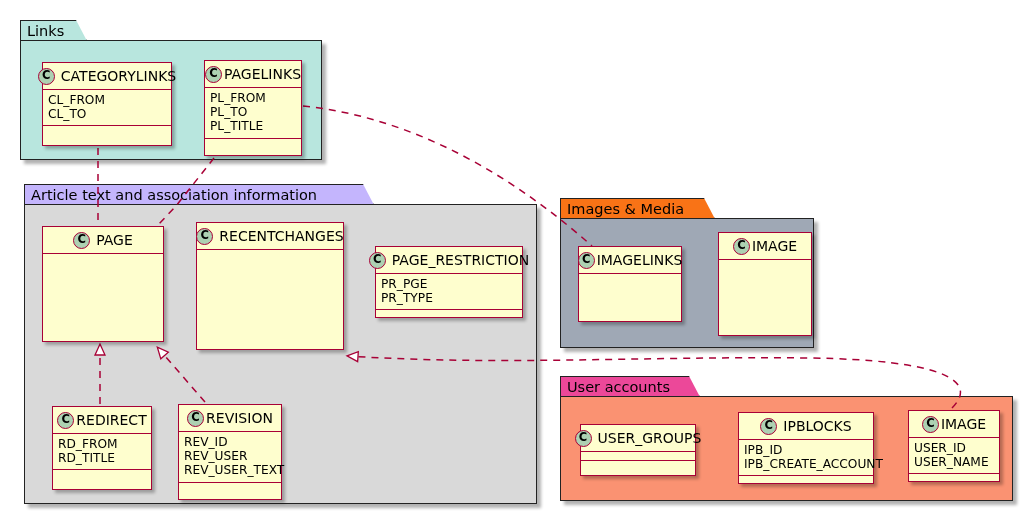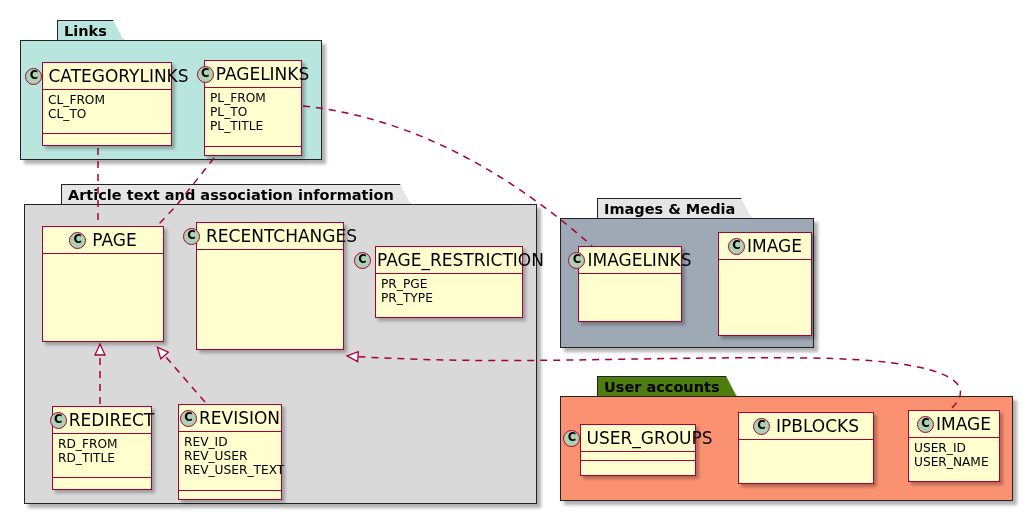--- a/index.html
+++ b/index.html
@@ -30,26 +30,25 @@
     left: 0;
     top: 0;
     height: 21px;
     box-sizing: border-box;
     border: 1.6px solid #222222;
     border-bottom: none;
     display: flex;
     align-items: center;
     padding: 0 16px 0 6px;
     font-size: 14.5px;
-    font-weight: bold;
+    font-weight: normal;
     color: #000000;
     line-height: 1;
     clip-path: polygon(0 0, calc(100% - 11px) 0, 100% 100%, 0 100%);
     white-space: nowrap;
-    margin-left: 37px;
   }
   .pkg-body {
     position: absolute;
     left: 0;
     box-sizing: border-box;
     border: 1.6px solid #222222;
     box-shadow: 4px 4px 3px rgba(0,0,0,0.30);
   }
   
   .cls {
@@ -83,25 +82,25 @@
     display: flex;
     align-items: center;
     justify-content: center;
     font-size: 11.5px;
     font-weight: bold;
     color: #000000;
     flex: 0 0 auto;
     line-height: 1;
   }
   .cls-title {
-    font-size: 17px;
+    font-size: 14px;
     color: #000000;
   }
   .cls-attrs {
-    padding: 3px 5px 12px 5px;
+    padding: 3px 5px 4px 5px;
     box-sizing: border-box;
     border-bottom: 1.6px solid #a80036;
   }
   .cls-attrs.empty { height: 9px; padding: 0; }
   .attr {
     font-size: 12.2px;
     line-height: 14.2px;
     white-space: nowrap;
     color: #000000;
   }
@@ -120,29 +119,29 @@
 </head>
 <body>
 
 <div id="canvas">
   <div id="packages-layer">
       <div class="pkg" style="left: 20px; top: 20px; width: 302px; height: 140px;">
         <div class="pkg-tab" style="background: rgb(184, 230, 222); width: 67px;">Links</div>
         <div class="pkg-body" style="top: 20px; width: 302px; height: 120px; background: rgb(184, 230, 222);"></div>
       </div>
       <div class="pkg" style="left: 24px; top: 184px; width: 513px; height: 320px;">
-        <div class="pkg-tab" style="background: #e5e5e5; width: 350px;">Article text and association information</div>
+        <div class="pkg-tab" style="background: #c4b5fd; width: 350px;">Article text and association information</div>
         <div class="pkg-body" style="top: 20px; width: 513px; height: 300px; background: rgb(217, 217, 217);"></div>
       </div>
       <div class="pkg" style="left: 560px; top: 198px; width: 254px; height: 150px;">
-        <div class="pkg-tab" style="background: #e5e5e5; width: 155px;">Images &amp; Media</div>
+        <div class="pkg-tab" style="background: #f97316; width: 155px;">Images &amp; Media</div>
         <div class="pkg-body" style="top: 20px; width: 254px; height: 130px; background: rgb(159, 168, 181);"></div>
       </div>
       <div class="pkg" style="left: 560px; top: 376px; width: 453px; height: 125px;">
-        <div class="pkg-tab" style="background: #4d7c0f; width: 140px;">User accounts</div>
+        <div class="pkg-tab" style="background: #ec4899; width: 140px;">User accounts</div>
         <div class="pkg-body" style="top: 20px; width: 453px; height: 105px; background: rgb(250, 146, 114);"></div>
       </div>
     </div>
   <svg class="links" id="links-layer">
     <defs>
       <marker id="hollow-tri" markerWidth="14" markerHeight="14" refX="11" refY="6" orient="auto" markerUnits="userSpaceOnUse">
         <path d="M 1 1 L 12 6 L 1 11 z" fill="#ffffff" stroke="#a80036" stroke-width="1.3"></path>
       </marker>
     </defs>
     <g id="links-group">
@@ -246,20 +245,24 @@
           <span class="cls-title">USER_GROUPS</span>
         </div>
         <div class="cls-attrs empty"></div>
         <div class="cls-ops"></div>
       </div>
       <div class="cls" style="left: 738px; top: 412px; width: 136px; height: 72px;">
         <div class="cls-head">
           <span class="c-icon">C</span>
           <span class="cls-title">IPBLOCKS</span>
         </div>
+        <div class="cls-attrs">
+          <div class="attr">IPB_ID</div>
+          <div class="attr">IPB_CREATE_ACCOUNT</div>
+        </div>
         <div class="cls-ops"></div>
       </div>
       <div class="cls" style="left: 908px; top: 410px; width: 92px; height: 72px;">
         <div class="cls-head tight">
           <span class="c-icon">C</span>
           <span class="cls-title">IMAGE</span>
         </div>
         <div class="cls-attrs">
           <div class="attr">USER_ID</div>
           <div class="attr">USER_NAME</div>

